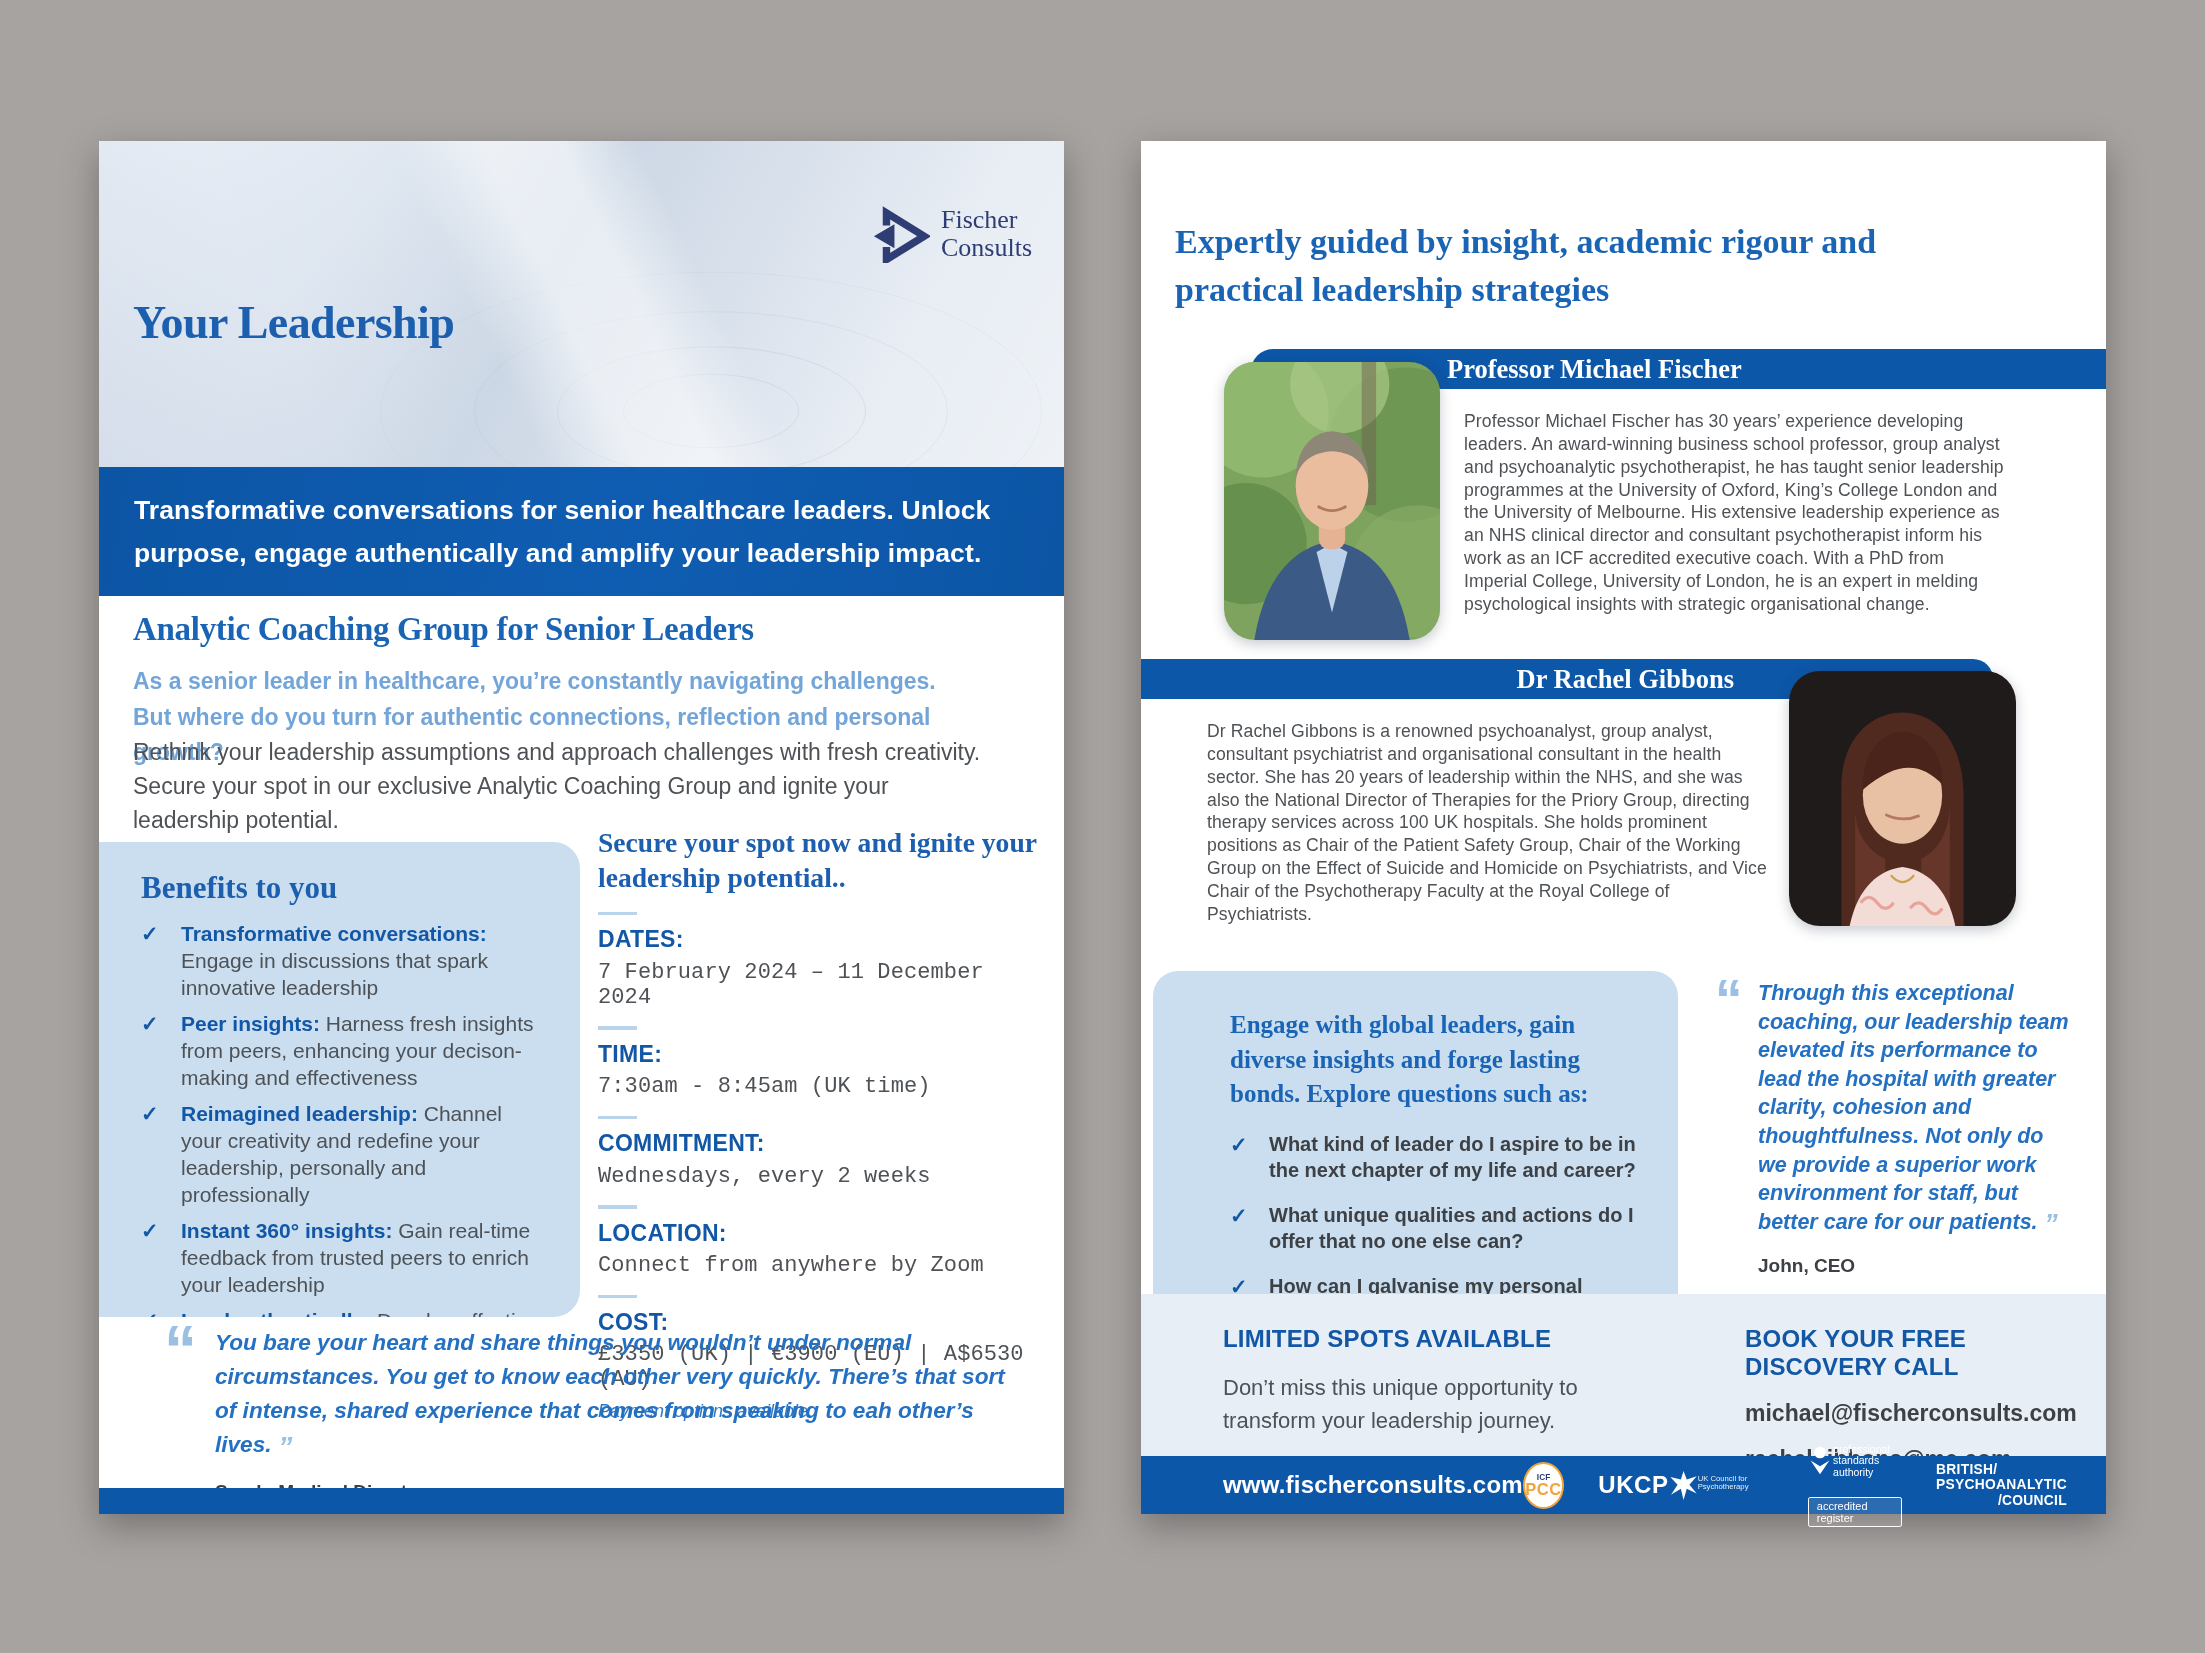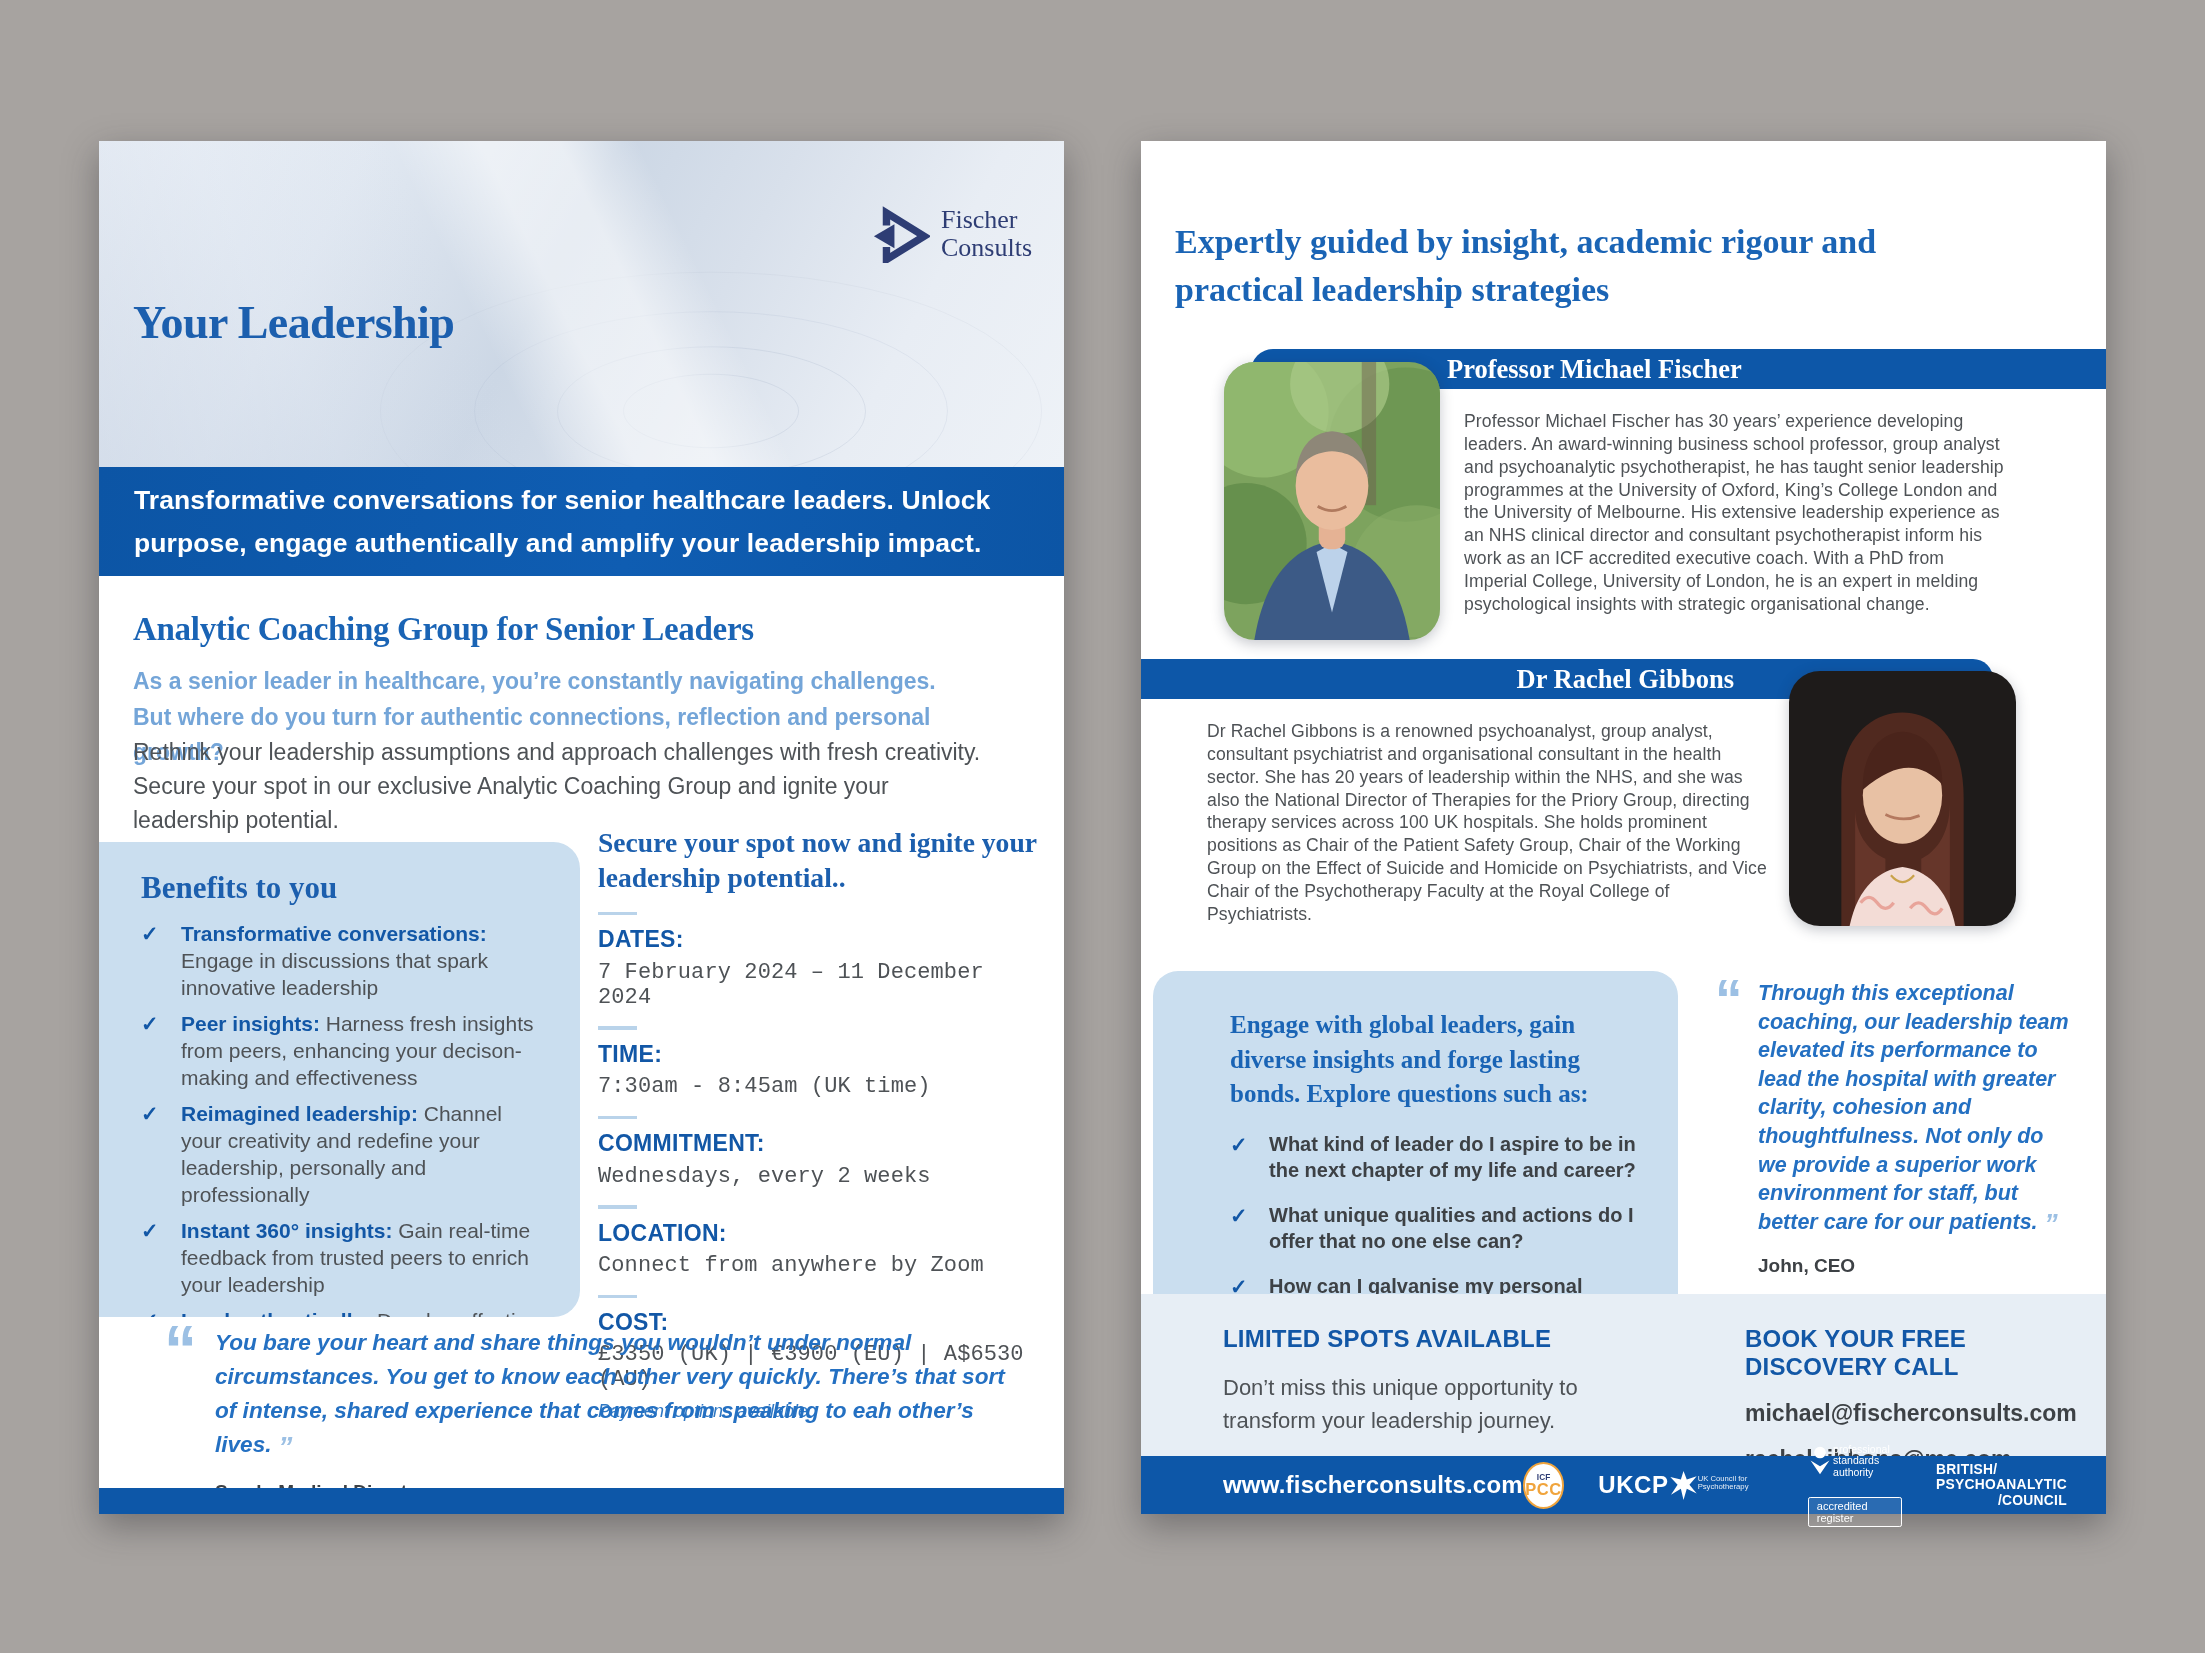--- a/index.html
+++ b/index.html
@@ -25,21 +25,21 @@
     background:linear-gradient(64deg,rgba(190,203,222,0.45) 0%,rgba(210,220,235,0.25) 22%,rgba(255,255,255,0) 40%,rgba(255,255,255,0.55) 48%,rgba(255,255,255,0.55) 55%,rgba(255,255,255,0) 62%);}
   .ring{position:absolute;border:1.7px solid rgba(150,165,188,0.28);border-radius:50%;transform:scaleY(0.42);}
   .r1{width:176px;height:176px;left:524px;top:182px;}
   .r2{width:309px;height:309px;left:458px;top:116px;}
   .r3{width:474px;height:474px;left:375px;top:33px;border-color:rgba(150,165,188,0.20);}
   .r4{width:662px;height:662px;left:281px;top:-61px;border-color:rgba(150,165,188,0.14);}
   .flyer-title{left:34px;top:98px;font-size:46px;line-height:1.22;font-weight:bold;color:var(--heading-blue);letter-spacing:-0.6px;}
   .logo{right:32px;top:65px;display:flex;align-items:flex-start;}
   .logo svg{width:62px;height:57px;}
   .logo-text{margin-left:11px;font-size:26px;line-height:1.08;color:var(--navy);}
-  .banner{left:0;top:326px;width:965px;height:109px;background:linear-gradient(100deg,#0c55a5,#0f5db2 55%,#0c55a5);
+  .banner{left:0;top:326px;width:965px;height:129px;background:linear-gradient(100deg,#0c55a5,#0f5db2 55%,#0c55a5);
     color:#ffffff;display:flex;align-items:center;}
   .banner div{padding:0 35px;font-size:26.5px;line-height:1.6;font-weight:bold;letter-spacing:0.1px;width:937px;}
   .section-heading{left:34px;top:470px;font-size:33px;font-weight:bold;color:#1a64b5;letter-spacing:-0.3px;}
   .intro-bold{left:34px;top:523px;width:871px;font-size:23px;line-height:1.55;font-weight:bold;color:var(--light-blue-text);}
   .intro-body{left:34px;top:594px;width:866px;font-size:23px;line-height:1.48;color:var(--body-gray);}
   .benefits{left:0;top:701px;width:481px;height:475px;background:var(--box-blue);
     border-radius:0 26.5px 26.5px 0;padding:27.6px 32px 22px 42px;overflow:hidden;}
   .benefits h2{font-size:31px;font-weight:bold;color:var(--heading-blue);margin-bottom:15.4px;font-family:"Liberation Serif",serif;}
   .b-item{position:relative;padding-left:40px;font-size:21px;line-height:1.28;color:var(--body-gray);margin-bottom:9.4px;}
   .b-item .lead{font-weight:bold;color:var(--label-blue);}

